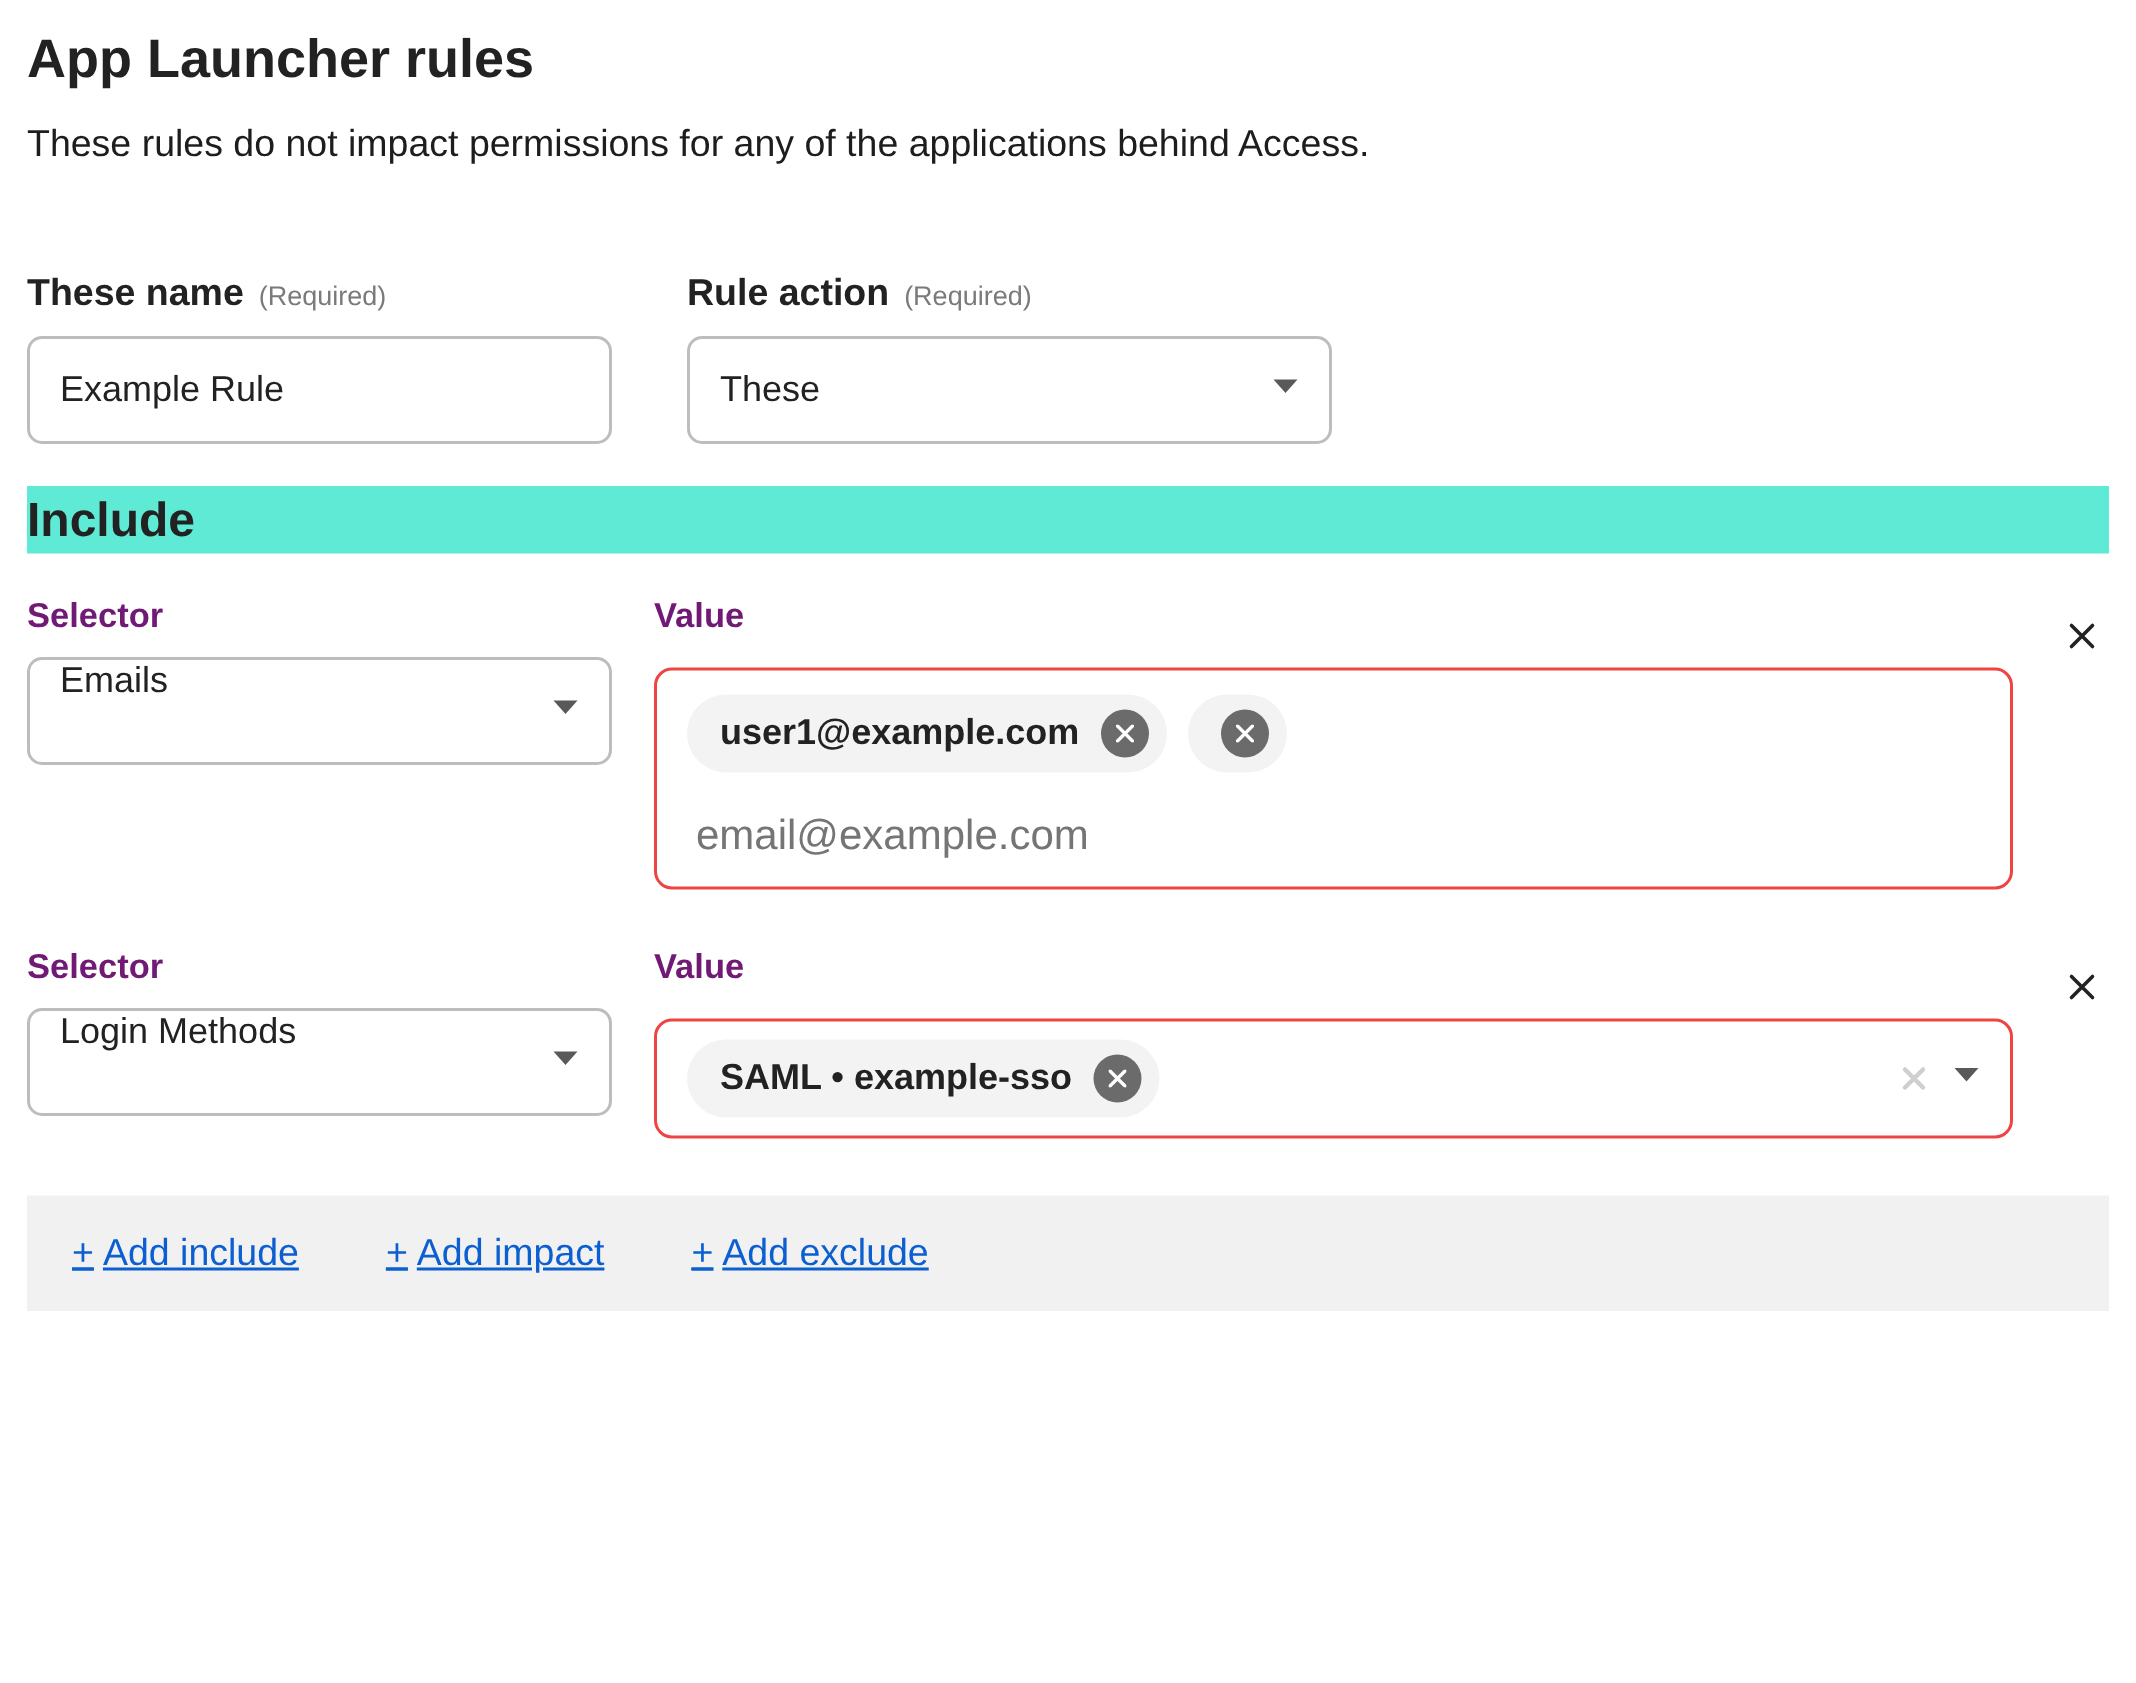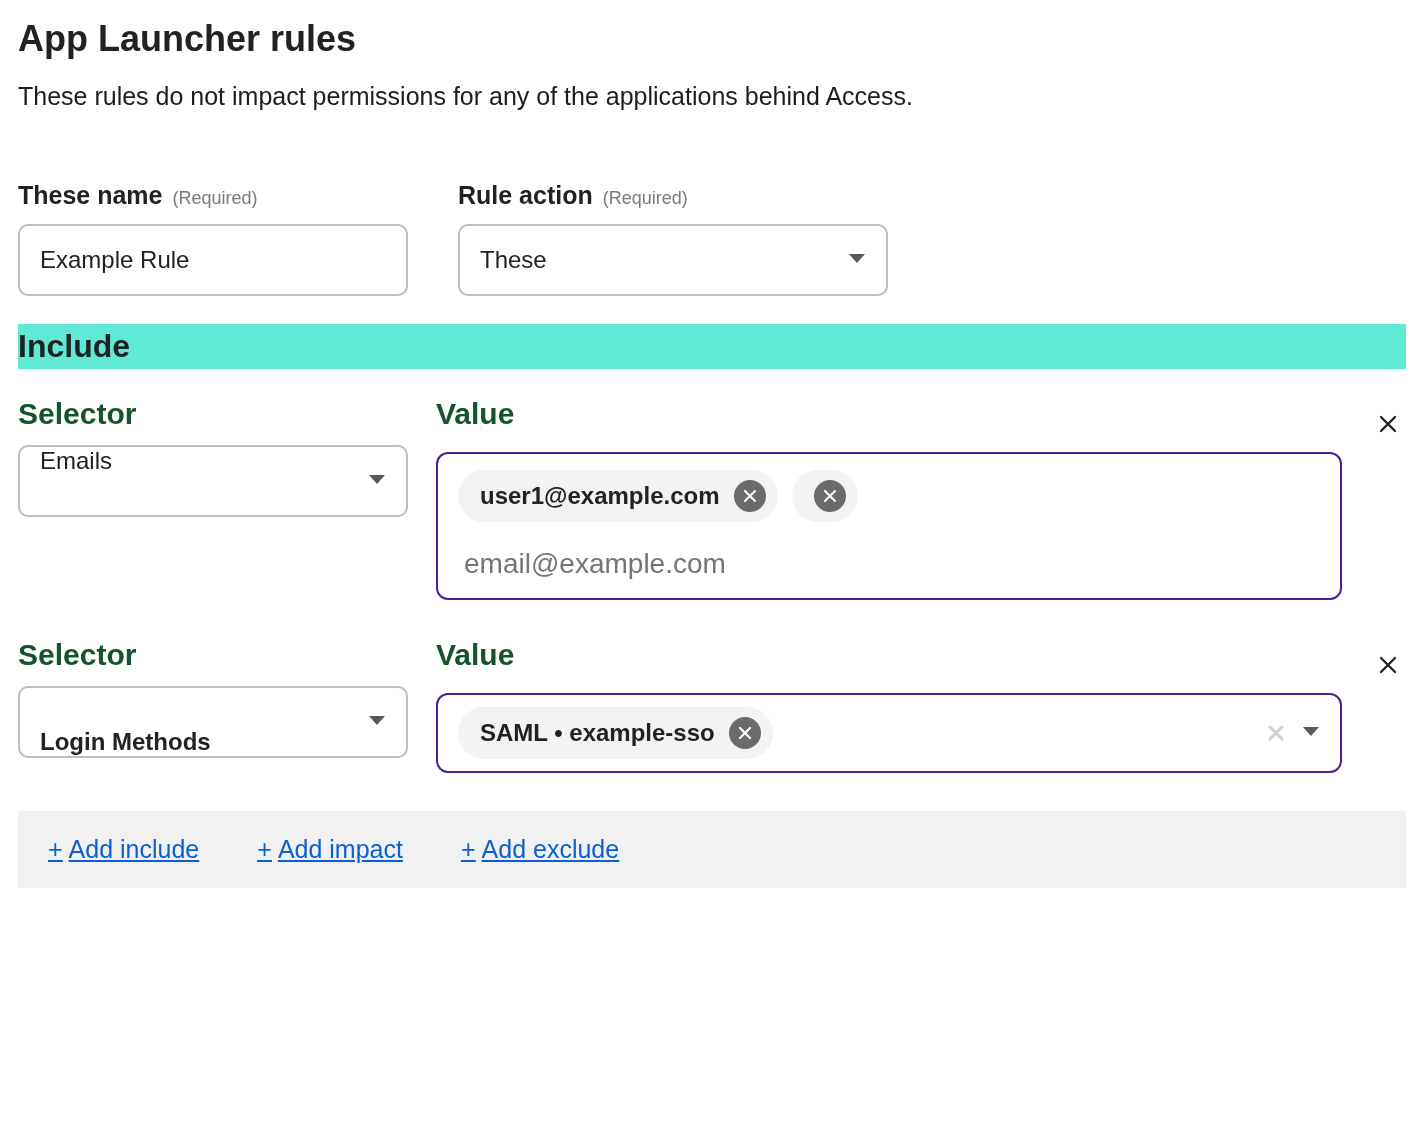--- a/index.html
+++ b/index.html
@@ -77,27 +77,27 @@
   }
   .rule-row {
     display: flex;
     align-items: flex-start;
     gap: 28px;
     margin-bottom: 38px;
   }
   .col-selector { width: 390px; flex: 0 0 390px; }
   .col-value { flex: 1; }
   .col-label {
-    font-size: 30px;
+    font-size: 23px;
     font-weight: 700;
     margin-bottom: 14px;
-    color: #14532d;
+    color: #701a75;
   }
   .chips-box {
-    border: 2px solid #4c1d95;
+    border: 2px solid #ef4444;
     border-radius: 12px;
     padding: 16px 20px 8px 20px;
     min-height: 72px;
     display: flex;
     flex-wrap: wrap;
     align-items: flex-start;
     gap: 14px;
     position: relative;
     margin-top: 21px;
   }
@@ -251,21 +251,21 @@
       <div class="row-delete">
         <svg width="18" height="18" viewBox="0 0 18 18">
           <path d="M2 2 L16 16 M16 2 L2 16" stroke="#222" stroke-width="2.4" stroke-linecap="round"></path>
         </svg>
       </div>
     </div>
     <div class="rule-row">
       <div class="col-selector">
         <div class="col-label">Selector</div>
         <div class="input-wrap">
-          <div class="select-input" style="display: flex; align-items: flex-end; font-weight: bold;">
+          <div class="select-input" style="display: flex; align-items: flex-start;">
             <span>Login Methods</span>
           </div>
           <span class="caret"><svg class="caret-svg" width="18" height="12" viewBox="0 0 18 12">
               <path d="M1 1 L9 10 L17 1 Z"></path>
             </svg></span>
         </div>
       </div>
       <div class="col-value">
         <div class="col-label">Value</div>
         <div class="chips-box single">

